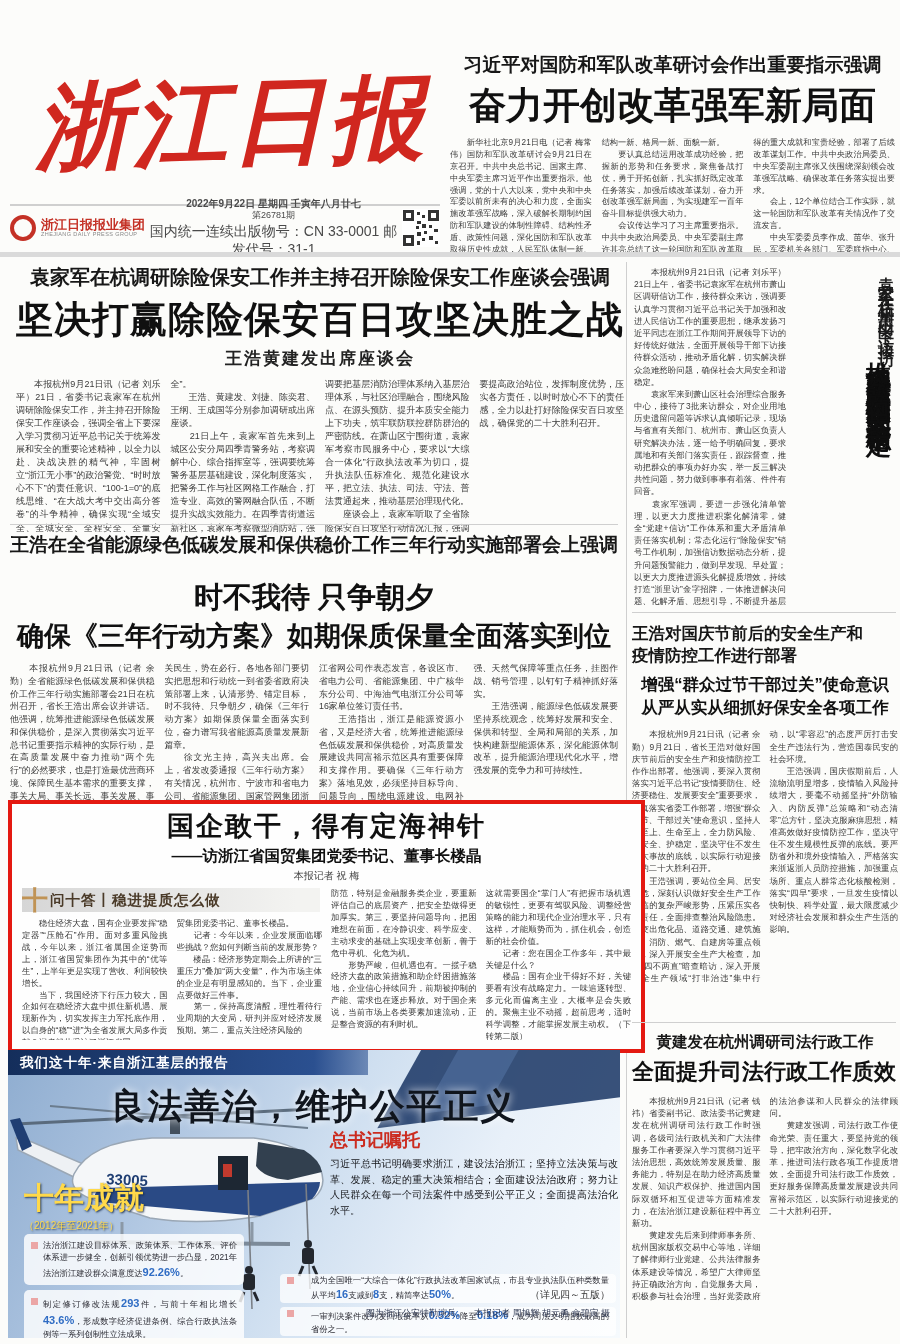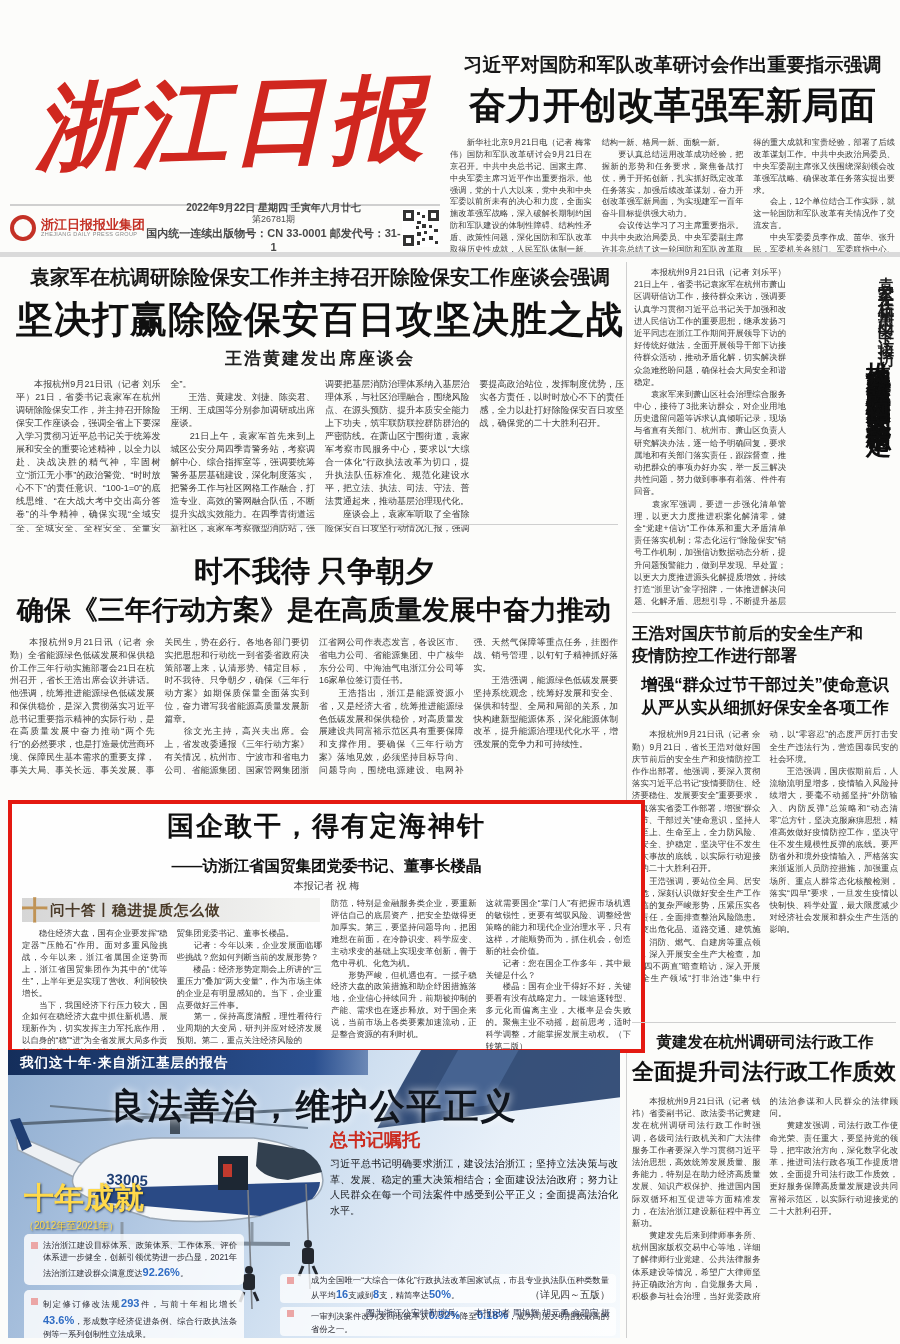--- a/index.html
+++ b/index.html
@@ -14,21 +14,21 @@
               font-weight:bold;font-style:italic;color:#d0271f;letter-spacing:4px;transform:rotate(-1.5deg);
               text-align:center;}
   .mast-row{left:10px;top:208px;width:430px;height:40px;display:flex;align-items:center;}
   .group-logo{width:18px;height:18px;border:4px solid #c43126;border-radius:50%;margin-right:5px;flex:none;}
   .group-text{line-height:1.05;}
   .group-cn{font-size:13px;font-weight:bold;color:#c43126;}
   .group-en{font-size:5.5px;color:#888;letter-spacing:.4px;}
   .mast-dates{flex:1;text-align:center;color:#4a4a4a;line-height:1.3;}
   .md1{font-size:10px;font-weight:bold;}
   .md2{font-size:9px;}
-  .md3{font-size:11px;font-weight:bold;}
+  .md3{font-size:14px;}
   .qr{width:38px;height:38px;flex:none;}
   
   .kicker{font-weight:bold;color:#171717;text-align:center;}
   .headline{font-weight:bold;color:#101010;text-align:center;}
   .colbody{column-fill:auto;}
   
   .redbox{left:8px;top:800px;width:609px;height:235px;border:4px solid #e41911;background:#fefefe;padding:4px 10px 6px;box-sizing:content-box;}
   .rb-tag{position:absolute;left:0;top:0;width:298px;height:24px;display:flex;align-items:center;
           background:linear-gradient(90deg,#d6d6d6 0%,#f3f3f1 92%);}
   .rb-tag-big{font-size:26px;font-weight:bold;color:#c09355;line-height:24px;margin-right:2px;}
@@ -139,42 +139,43 @@
 　　袁家军强调，要进一步强化清单管理，以更大力度推进积案化解清零，健全“党建+信访”工作体系和重大矛盾清单责任落实机制；常态化运行“除险保安”销号工作机制，加强信访数据动态分析，提升问题预警能力，做到早发现、早处置；以更大力度推进源头化解提质增效，持续打造“浙里访”金字招牌，一体推进解决问题、化解矛盾、思想引导，不断提升基层运用法治思维和法治方式化解矛盾的能力。
 　　刘捷、陈奕君等参加，省直有关部门负责人参加。</div>
   <div class="abs vblock" style="left:790px;top:264px;width:106px;height:344px;">
     <div class="v-k">袁家军在杭州萧山区下访接访</div>
     <div class="v-h">推动解决群众急难愁盼问题</div>
     <div class="v-h">确保社会大局安全和谐稳定</div>
   </div>
 
   <div class="abs hairline" style="left:10px;top:524px;width:608px;height:1px;"></div>
   <div class="abs" style="left:10px;top:532px;width:608px;">
+    <div class="kicker" style="font-size:19px;">王浩在全省能源绿色低碳发展和保供稳价工作三年行动实施部署会上强调</div>
     <div class="headline" style="font-size:29px;margin-top:20px;">时不我待 只争朝夕</div>
-    <div class="headline" style="font-size:27px;">确保《三年行动方案》是在高质量发展中奋力推动</div>
+    <div class="headline" style="font-size:27px;">确保《三年行动方案》如期保质保量全面落实到位</div>
     <div class="bt colbody" style="margin-top:8px;column-count:4;column-gap:10px;height:152px;font-size:8.8px;">　　本报杭州9月21日讯（记者 余勤）全省能源绿色低碳发展和保供稳价工作三年行动实施部署会21日在杭州召开，省长王浩出席会议并讲话。他强调，统筹推进能源绿色低碳发展和保供稳价，是深入贯彻落实习近平总书记重要指示精神的实际行动，是在高质量发展中奋力推动“两个先行”的必然要求，也是打造最优营商环境、保障民生基本需求的重要支撑，事关大局、事关长远、事关发展、事关民生，势在必行。各地各部门要切实把思想和行动统一到省委省政府决策部署上来，认清形势、锚定目标，时不我待、只争朝夕，确保《三年行动方案》如期保质保量全面落实到位，奋力谱写我省能源高质量发展新篇章。
 　　徐文光主持，高兴夫出席。会上，省发改委通报《三年行动方案》有关情况，杭州市、宁波市和省电力公司、省能源集团、国家管网集团浙江省网公司作表态发言，各设区市、省电力公司、省能源集团、中广核华东分公司、中海油气电浙江分公司等16家单位签订责任书。
 　　王浩指出，浙江是能源资源小省，又是经济大省，统筹推进能源绿色低碳发展和保供稳价，对高质量发展建设共同富裕示范区具有重要保障和支撑作用。要确保《三年行动方案》落地见效，必须坚持目标导向、问题导向，围绕电源建设、电网补强、天然气保障等重点任务，挂图作战、销号管理，以钉钉子精神抓好落实。
 　　王浩强调，能源绿色低碳发展要坚持系统观念，统筹好发展和安全、保供和转型、全局和局部的关系，加快构建新型能源体系，深化能源体制改革，提升能源治理现代化水平，增强发展的竞争力和可持续性。</div>
   </div>
 
   <div class="abs hairline" style="left:632px;top:612px;width:264px;height:1px;"></div>
   <div class="abs" style="left:632px;top:622px;width:266px;">
     <div class="kicker pre" style="font-size:16.5px;text-align:left;line-height:1.35;">王浩对国庆节前后的安全生产和
 疫情防控工作进行部署</div>
     <div class="headline pre" style="font-size:16.5px;margin-top:6px;line-height:1.45;">增强“群众过节干部过关”使命意识
 从严从实从细抓好保安全各项工作</div>
     <div class="bt colbody" style="margin-top:8px;column-count:2;column-gap:9px;height:258px;font-size:8.4px;">　　本报杭州9月21日讯（记者 余勤）9月21日，省长王浩对做好国庆节前后的安全生产和疫情防控工作作出部署。他强调，要深入贯彻落实习近平总书记“疫情要防住、经济要稳住、发展要安全”重要要求，认真落实省委工作部署，增强“群众过节、干部过关”使命意识，坚持人民至上、生命至上，全力防风险、保安全、护稳定，坚决守住不发生重大事故的底线，以实际行动迎接党的二十大胜利召开。
 　　王浩强调，要站位全局、居安思危，深刻认识做好安全生产工作面临的复杂严峻形势，压紧压实各方责任，全面排查整治风险隐患。要突出危化品、道路交通、建筑施工、消防、燃气、自建房等重点领域，深入开展安全生产大检查，加强“四不两直”暗查暗访，深入开展安全生产领域“打非治违”集中行动，以“零容忍”的态度严厉打击安全生产违法行为，营造国泰民安的社会环境。
 　　王浩强调，国庆假期前后，人流物流明显增多，疫情输入风险持续增大，要毫不动摇坚持“外防输入、内防反弹”总策略和“动态清零”总方针，坚决克服麻痹思想，精准高效做好疫情防控工作，坚决守住不发生规模性反弹的底线。要严防省外和境外疫情输入，严格落实来浙返浙人员防控措施，加强重点场所、重点人群常态化核酸检测，落实“四早”要求，一旦发生疫情以快制快、科学处置，最大限度减少对经济社会发展和群众生产生活的影响。</div>
   </div>
 
   <div class="abs redbox">
     <div class="headline" style="font-size:27px;letter-spacing:2px;">国企敢干，得有定海神针</div>
-    <div class="headline" style="font-size:15.5px;margin-top:12px;">——访浙江省国贸集团党委书记、董事长楼晶</div>
+    <div class="headline" style="font-size:15.5px;margin-top:2px;">——访浙江省国贸集团党委书记、董事长楼晶</div>
     <div style="text-align:center;font-size:10px;color:#444;margin:2px 0 5px;">本报记者 祝 梅</div>
     <div style="position:relative;height:152px;">
       <div class="rb-tag">
         <span class="rb-tag-big">十</span>
         <span class="rb-tag-rest">问十答丨稳进提质怎么做</span>
       </div>
       <div class="rb-cols">
         <div class="rb-col pt">　　稳住经济大盘，国有企业要发挥“稳定器”“压舱石”作用。面对多重风险挑战，今年以来，浙江省属国企逆势而上，浙江省国贸集团作为其中的“优等生”，上半年更是实现了营收、利润较快增长。
 　　当下，我国经济下行压力较大，国企如何在稳经济大盘中抓住新机遇、展现新作为，切实发挥主力军托底作用，以自身的“稳”“进”为全省发展大局多作贡献？记者就此采访了浙江省国</div>
         <div class="rb-col pt">贸集团党委书记、董事长楼晶。

